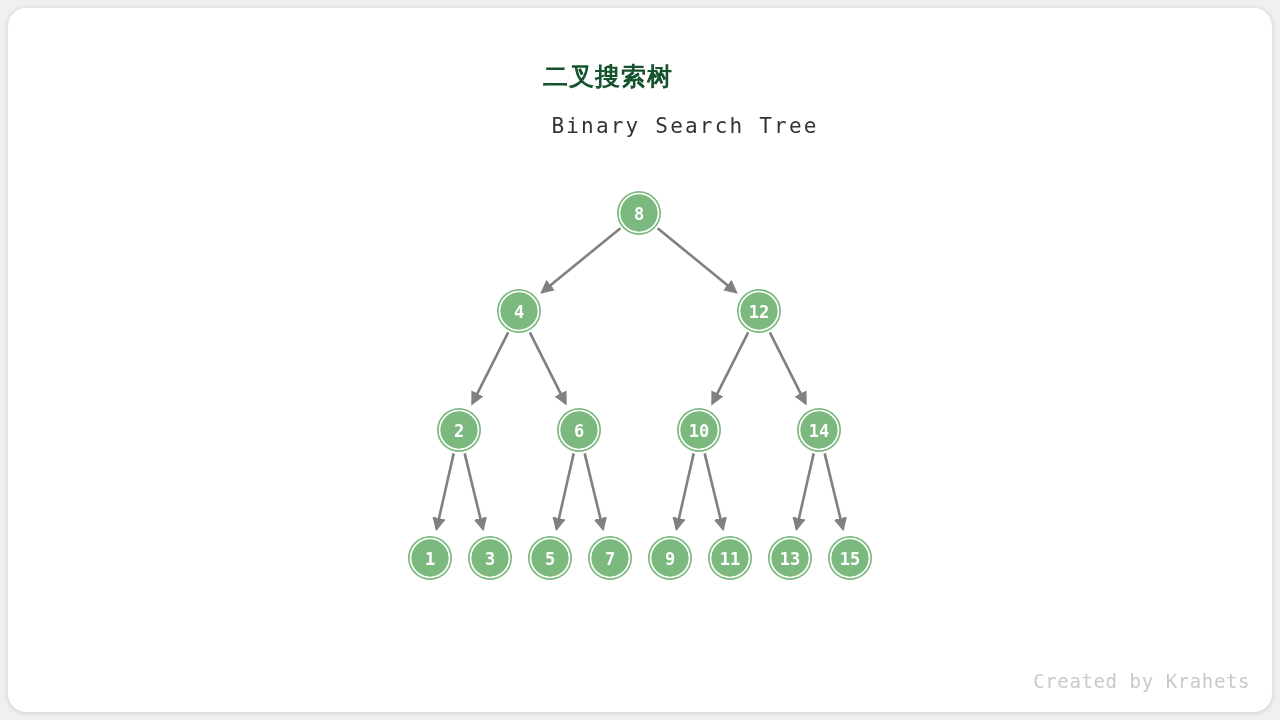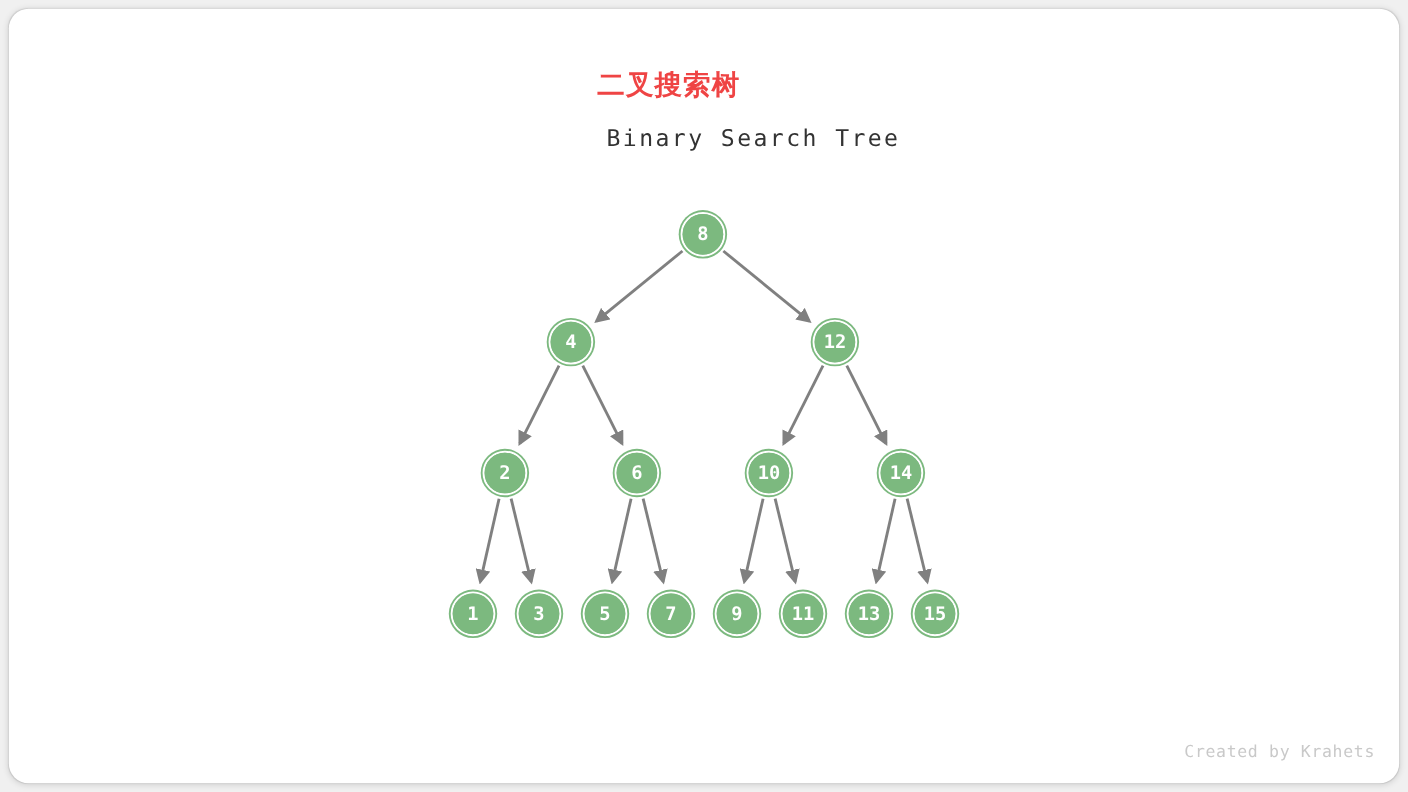--- a/index.html
+++ b/index.html
@@ -30,21 +30,21 @@
   }
   #title {
     position: absolute;
     left: 0;
     top: 52px;
     width: 1200px;
     text-align: center;
     font-family: Liberation Mono, monospace;
     font-size: 25px;
     font-weight: bold;
-    color: #ef4444;
+    color: #14532d;
     letter-spacing: 1px;
     white-space: nowrap;
   }
   #subtitle {
     position: absolute;
     left: 0;
     top: 106px;
     width: 1264px;
     text-align: center;
     font-family: "DejaVu Sans Mono", monospace;
@@ -53,21 +53,21 @@
     color: #333333;
     letter-spacing: 2.2px;
     white-space: nowrap;
     padding-left: 45px;
   }
   #credit {
     position: absolute;
     right: 22px;
     bottom: 20px;
     font-family: "DejaVu Sans Mono", monospace;
-    font-size: 15px;
+    font-size: 19px;
     color: #c9c9c9;
     letter-spacing: 0.6px;
     white-space: nowrap;
     text-align: right;
   }
   #tree-svg {
     position: absolute;
     left: 0;
     top: 0;
     width: 1264px;

